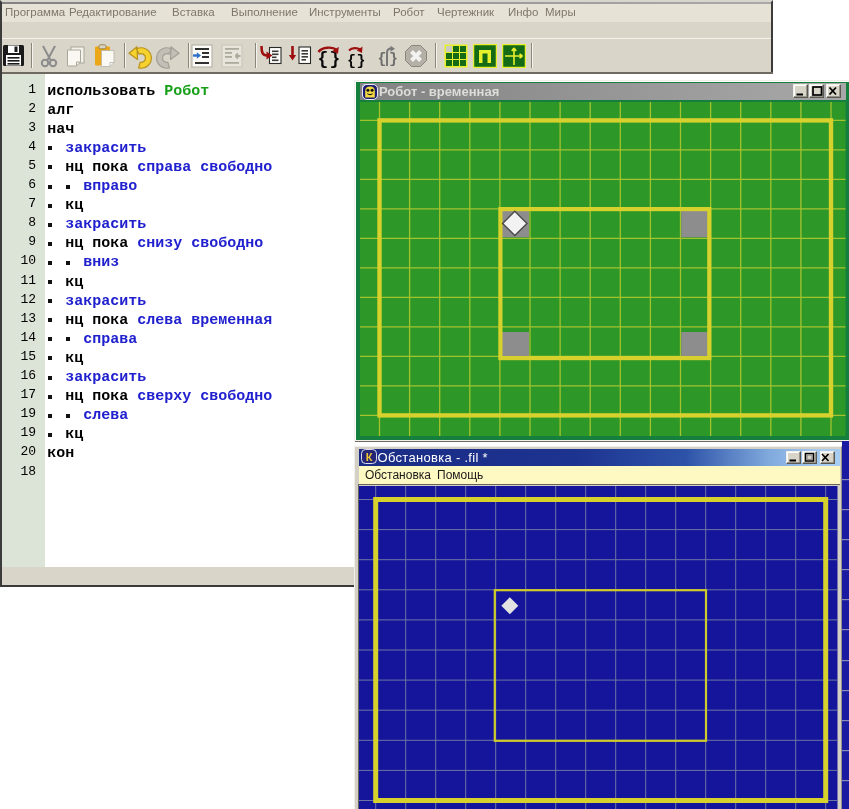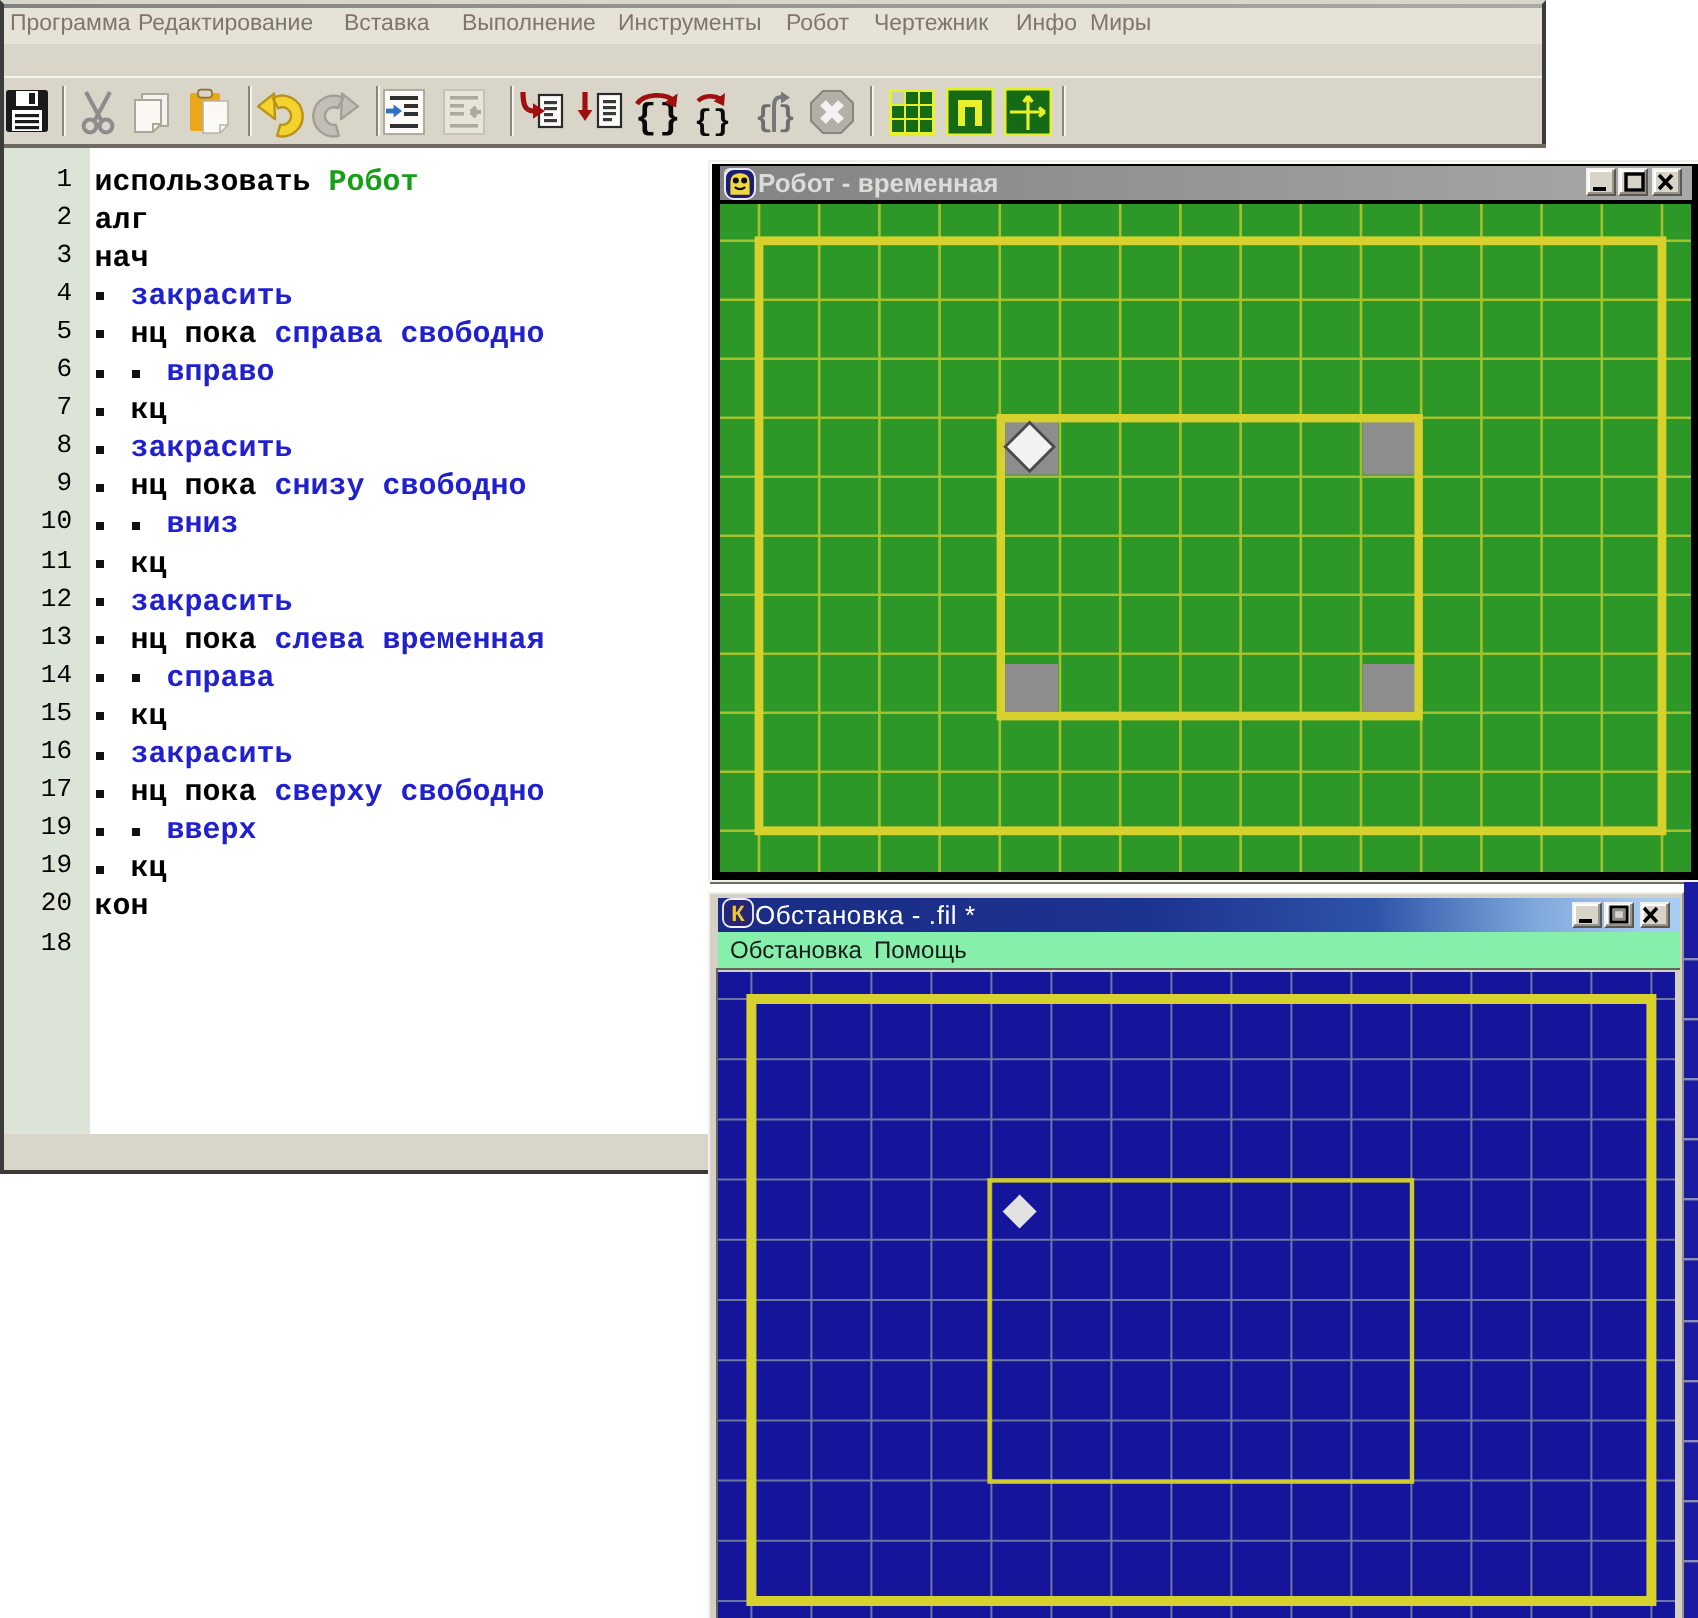--- a/index.html
+++ b/index.html
@@ -18,28 +18,28 @@
 
 .wbtn{position:absolute;background:#d8d4c8;border-top:1px solid #f2f0ea;border-left:1px solid #f2f0ea;border-right:1px solid #5a5852;border-bottom:1px solid #5a5852;box-shadow:inset -1px -1px 0 #98948a,inset 1px 1px 0 #fdfdfb}
 
 #edit{left:0;top:70px;width:771px;height:495px;background:#fff;border-top:2px solid #6e6a62}
 #gutter{position:absolute;left:0;top:0;width:42.5px;height:100%;background:#dce3d7}
 .cl{position:absolute;left:0;width:760px;height:20px;font-family:"Liberation Mono",monospace;font-weight:bold;font-size:15px;line-height:19px;white-space:pre}
 .num{position:absolute;width:34px;text-align:right;font-family:"Liberation Mono",monospace;font-size:13px;line-height:19px;color:#000;font-weight:normal}
 .k{color:#000}.b{color:#2020cf}.g{color:#16a018}.s{color:#000}
 .dot{position:absolute;width:4px;height:4px;background:#111}
 
-#robot{left:354px;top:80px;width:496px;height:361px;background:#000000;border:1px solid #f0efe9;box-shadow:inset 1px 1px 0 #fdfdfa,1px 1px 0 #6e6a62}
+#robot{left:354px;top:80px;width:496px;height:361px;background:#15803d;border:1px solid #f0efe9;box-shadow:inset 1px 1px 0 #fdfdfa,1px 1px 0 #6e6a62}
 #rtitle{position:absolute;left:5px;top:2px;width:486px;height:17px;background:linear-gradient(to right,#838383,#a8a8a8)}
 #rtitle .txt{position:absolute;left:19px;top:1px;font-size:13px;font-weight:bold;color:#dcdcd8}
 
 #obst{left:354px;top:446px;width:488px;height:364px;background:#d4d0c6;border-left:1px solid #f0efe9;border-top:1px solid #f0efe9;border-right:1px solid #96928a}
 #otitle{position:absolute;left:4px;top:1.5px;width:481px;height:17px;background:linear-gradient(to right,#1a2c85 0%,#1d3390 45%,#2d53a8 68%,#7fa8dc 85%,#a6cbf1 96%,#a8cdf2 100%)}
 #otitle .txt{position:absolute;left:18.5px;top:1px;font-size:13px;font-weight:normal;color:#fff;letter-spacing:.3px}
-#omenu{position:absolute;left:4px;top:19px;width:481px;height:18px;background:#86efac;font-size:12px;color:#1a1a1a}
+#omenu{position:absolute;left:4px;top:19px;width:481px;height:18px;background:#fef9c3;font-size:12px;color:#1a1a1a}
 #navy{left:842px;top:441px;width:7px;height:368px;background:#1b1ba2}
 </style></head><body>
 <div id="scr">
 
 <div id="main" class="abs">
 <div id="mtitle" class="abs">
         <div class="kicon" style="left:1px;top:2px;width:13px;height:14px;font-size:12px;line-height:14px">К</div>
 <div class="wbtn" style="left:715px;top:2.5px;width:14.5px;height:13px"></div>
 <div class="wbtn" style="left:730.5px;top:2.5px;width:14.5px;height:13px"></div>
 <div class="wbtn" style="left:746px;top:2.5px;width:14.5px;height:13px"></div>
@@ -231,21 +231,21 @@
 <div class="num" style="top:272.9px;left:0">15</div>
 <div class="cl" style="top:274.9px;left:63.2px"><span class="k">кц</span></div>
 <div class="dot" style="left:45.7px;top:282.4px"></div>
 <div class="num" style="top:292.0px;left:0">16</div>
 <div class="cl" style="top:294.0px;left:63.2px"><span class="b">закрасить</span></div>
 <div class="dot" style="left:45.7px;top:301.5px"></div>
 <div class="num" style="top:311.1px;left:0">17</div>
 <div class="cl" style="top:313.1px;left:63.2px"><span class="k">нц пока</span><span class="s"> </span><span class="b">сверху свободно</span></div>
 <div class="dot" style="left:45.7px;top:320.6px"></div>
 <div class="num" style="top:330.2px;left:0">19</div>
-<div class="cl" style="top:332.2px;left:81.2px"><span class="b">вверх</span></div>
+<div class="cl" style="top:332.2px;left:81.2px"><span class="b">слева</span></div>
 <div class="dot" style="left:45.7px;top:339.7px"></div>
 <div class="dot" style="left:63.7px;top:339.7px"></div>
 <div class="num" style="top:349.3px;left:0">19</div>
 <div class="cl" style="top:351.3px;left:63.2px"><span class="k">кц</span></div>
 <div class="dot" style="left:45.7px;top:358.8px"></div>
 <div class="num" style="top:368.4px;left:0">20</div>
 <div class="cl" style="top:370.4px;left:45.2px"><span class="k">кон</span></div>
 <div class="num" style="top:387.5px;left:0">18</div>
 </div>
 </div>

